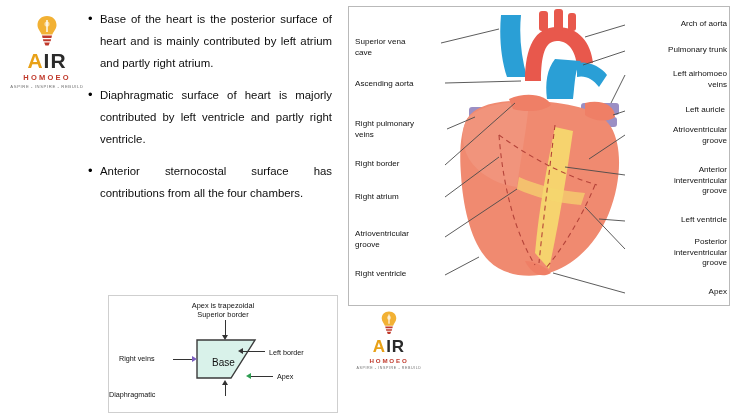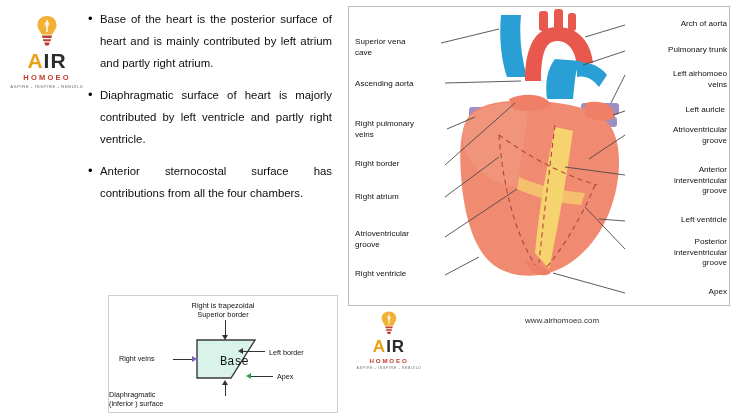--- a/index.html
+++ b/index.html
@@ -102,21 +102,21 @@
   .trap-shape svg { display: block; }
   .trap-label {
     position: absolute;
     font-size: 7.2px;
     color: #111;
     line-height: 9px;
   }
   .tl-right { left: 10px; top: 58px; }
   .tl-left  { left: 160px; top: 52px; }
   .tl-apex  { left: 168px; top: 76px; }
-  .tl-base  { left: 111px; top: 62px; font-size: 12px; font-family: Liberation Mono, monospace; }
+  .tl-base  { left: 103px; top: 62px; font-size: 10px; }
   .tl-bottom{ left: 0; right: 15px; top: 94px; text-align: left; }
   .trap-line { position: absolute; background: #333; }
   .arrow-head {
     position: absolute;
     width: 0; height: 0;
   }
 
   
   .heart-panel {
     position: absolute;
@@ -187,21 +187,21 @@
       <span class="txt">Diaphragmatic surface of heart is majorly contributed by left ventricle and partly right ventricle.</span>
     </div>
     <div class="bullet">
       <span class="dot">•</span>
       <span class="txt">Anterior sternocostal surface has contributions from all the four chambers.</span>
     </div>
   </div>
 
   <div class="trap-box">
     <div class="trap-title">
-      <div>Right is trapezoidal</div>
+      <div>Apex is trapezoidal</div>
       <div>Superior border</div>
     </div>
 
     <div class="trap-line" style="left:116px; top:24px; width:1px; height:16px;"></div>
     <div class="arrow-head" style="left:113px; top:39px; border-left:3.5px solid transparent; border-right:3.5px solid transparent; border-top:5px solid #333;"></div>
 
     <div class="trap-shape">
       <svg width="62" height="42" viewBox="0 0 62 42">
         <polygon points="2,2 60,2 36,40 2,40" fill="#d9f2ea" stroke="#3a3a3a" stroke-width="1.4"></polygon>
       </svg>
@@ -218,21 +218,20 @@
 
     <div class="trap-line" style="left:116px; top:86px; width:1px; height:14px;"></div>
     <div class="arrow-head" style="left:113px; top:84px; border-left:3.5px solid transparent; border-right:3.5px solid transparent; border-bottom:5px solid #333;"></div>
 
     <div class="trap-label tl-right">Right veins</div>
     <div class="trap-label tl-left">Left border</div>
     <div class="trap-label tl-apex">Apex</div>
     <div class="trap-label tl-base">Base</div>
     <div class="trap-label tl-bottom">
       <div>Diaphragmatic</div>
-      <div>(inferior ) surface</div>
     </div>
   </div>
 
   <div class="heart-panel">
 
     <svg width="380" height="298" viewBox="0 0 380 298">
 
       <path d="M152 8 C150 30 152 52 158 70 L178 70 C172 50 170 28 172 8 Z" fill="#2a9fd6"></path>
 
       <rect x="120" y="100" width="40" height="12" rx="3" fill="#9b8fc4"></rect>
@@ -339,15 +338,14 @@
         <path d="M12.2 28.4 L17.8 28.4 L16.6 31.4 L13.4 31.4 Z" fill="#c0392b"></path>
         <path d="M15 6 L15 18" stroke="#ffffff" stroke-width="1.4" fill="none"></path>
         <circle cx="15" cy="10" r="2.6" fill="#ffffff" opacity="0.55"></circle>
       </svg>
     </div>
     <div class="logo-word"><span class="a1">A</span><span>IR</span></div>
     <div class="logo-sub">HOMOEO</div>
     <div class="logo-tag">ASPIRE  -  INSPIRE  -  REBUILD</div>
   </div>
 
-  <div class="site-url">www.airhomoeo.com</div>
 
 </div>
 
 </body></html>

